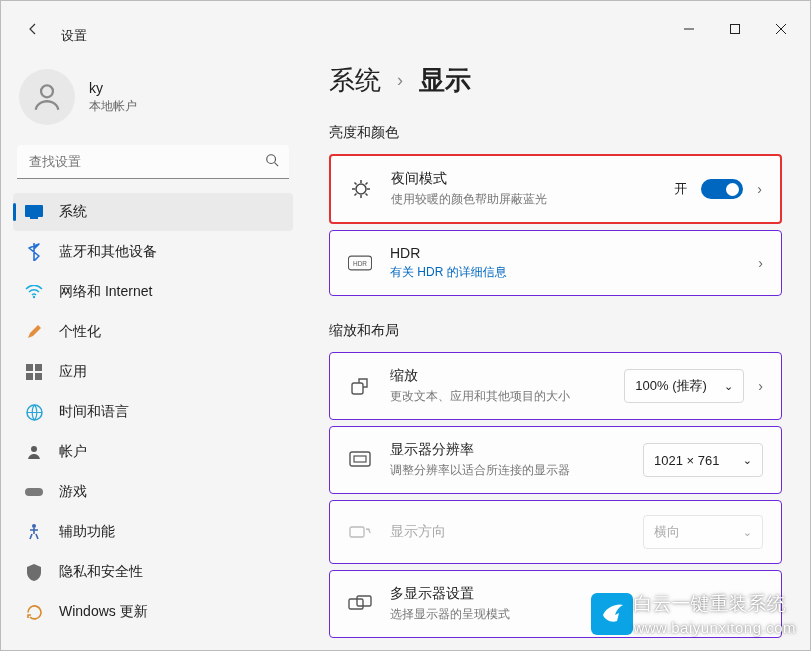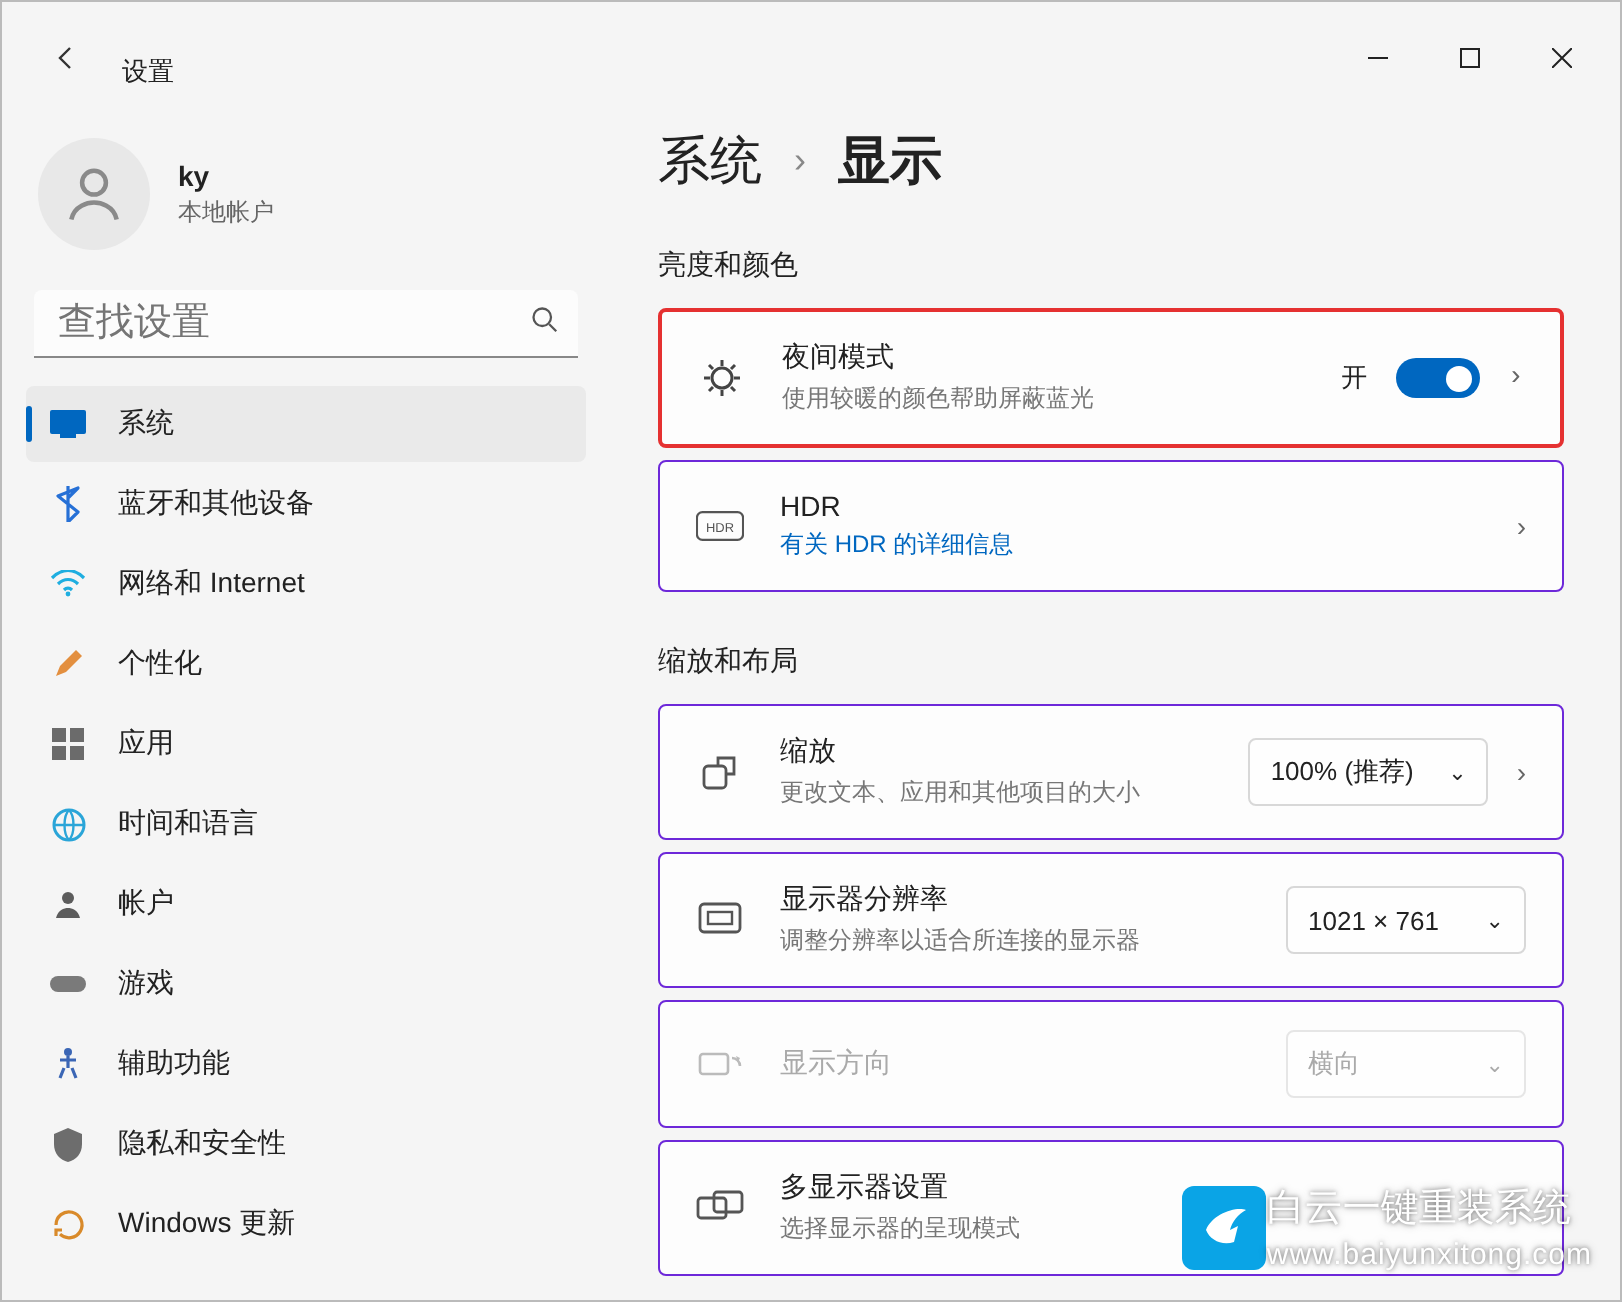--- a/index.html
+++ b/index.html
@@ -21,27 +21,27 @@
     }
     .back-btn { width: 32px; height: 32px; display: flex; align-items:center; justify-content:center; border-radius:4px; cursor:pointer; }
     .title-text { font-size: 13px; margin-left: 12px; color: #222; }
     .win-controls { margin-left: auto; display: flex; }
     .win-btn { width: 46px; height: 32px; display:flex; align-items:center; justify-content:center; cursor:pointer; }
     .win-btn svg { width: 10px; height: 10px; }
     .content { display: flex; height: calc(100% - 44px); }
     .sidebar { width: 300px; padding: 12px 8px 12px 12px; overflow:hidden; }
     .profile { display:flex; align-items:center; gap:14px; padding: 12px 6px 20px 6px; }
     .avatar { width: 56px; height: 56px; border-radius: 50%; background: #e8e8e8; display:flex; align-items:center; justify-content:center; }
-    .profile-name { font-size: 14px; font-weight: 700; color:#222; }
+    .profile-name { font-size: 14px; font-weight: 400; color:#222; }
     .profile-sub { font-size: 12px; color: #666; margin-top:2px; }
     .search-box { position: relative; margin: 0 4px 14px 4px; }
     .search-box input {
       width: 100%; height: 34px; padding: 0 34px 0 12px;
       border: none; border-bottom: 1.5px solid #888; border-radius: 4px 4px 0 0;
-      background: #fcfcfc; font-size: 19px; color: #555;
+      background: #fcfcfc; font-size: 13px; color: #555;
       outline: none;
     }
     .search-icon-wrap { position:absolute; right:10px; top:50%; transform:translateY(-50%); }
     .nav-list { list-style:none; }
     .nav-item {
       display:flex; align-items:center; gap: 16px;
       height: 38px; padding: 0 12px; border-radius: 4px;
       font-size: 14px; color: #222; cursor:pointer; position:relative;
       margin-bottom: 2px;
     }
@@ -53,21 +53,21 @@
     .nav-icon { width: 18px; height:18px; display:flex; align-items:center; justify-content:center; }
     .main { flex:1; padding: 18px 28px 0 28px; overflow-y:auto; }
     .breadcrumb { display:flex; align-items:center; gap: 16px; font-size: 26px; color:#222; }
     .bc-sep { color:#888; font-size: 18px; }
     .section-title { font-size: 14px; color:#222; margin: 26px 0 12px 0; }
     .card {
       background:#fdfdfd; border:1px solid #6d28d9; border-radius:4px;
       display:flex; align-items:center; padding: 14px 18px; margin-bottom: 6px;
       min-height: 64px; gap: 18px;
     }
-    .card.highlight { border: 2.5px solid #e53131; font-family: Liberation Mono, monospace; }
+    .card.highlight { border: 2.5px solid #e53131; }
     .card-icon { width: 24px; display:flex; align-items:center; justify-content:center; flex-shrink:0; }
     .card-body { flex:1; min-width:0; }
     .card-title { font-size: 14px; color:#222; }
     .card-sub { font-size: 12px; color:#777; margin-top:3px; }
     .card-link { font-size: 12px; color:#0067c0; margin-top:3px; cursor:pointer; }
     .card-ctrl { display:flex; align-items:center; gap:14px; }
     .toggle-label { font-size:13px; color:#222; }
     .toggle {
       width: 42px; height: 20px; border-radius: 11px; background:#0067c0; position:relative;
       cursor:pointer;

